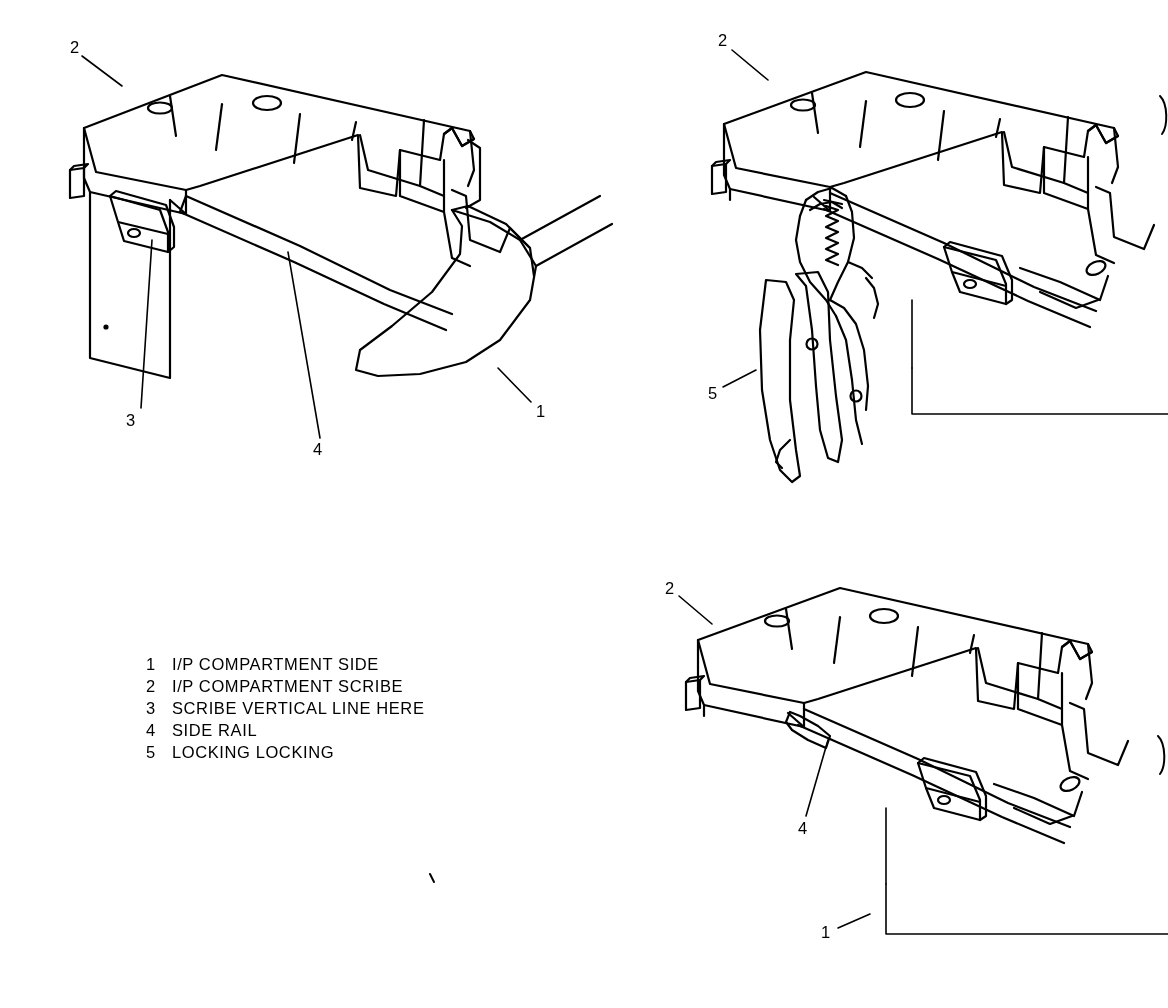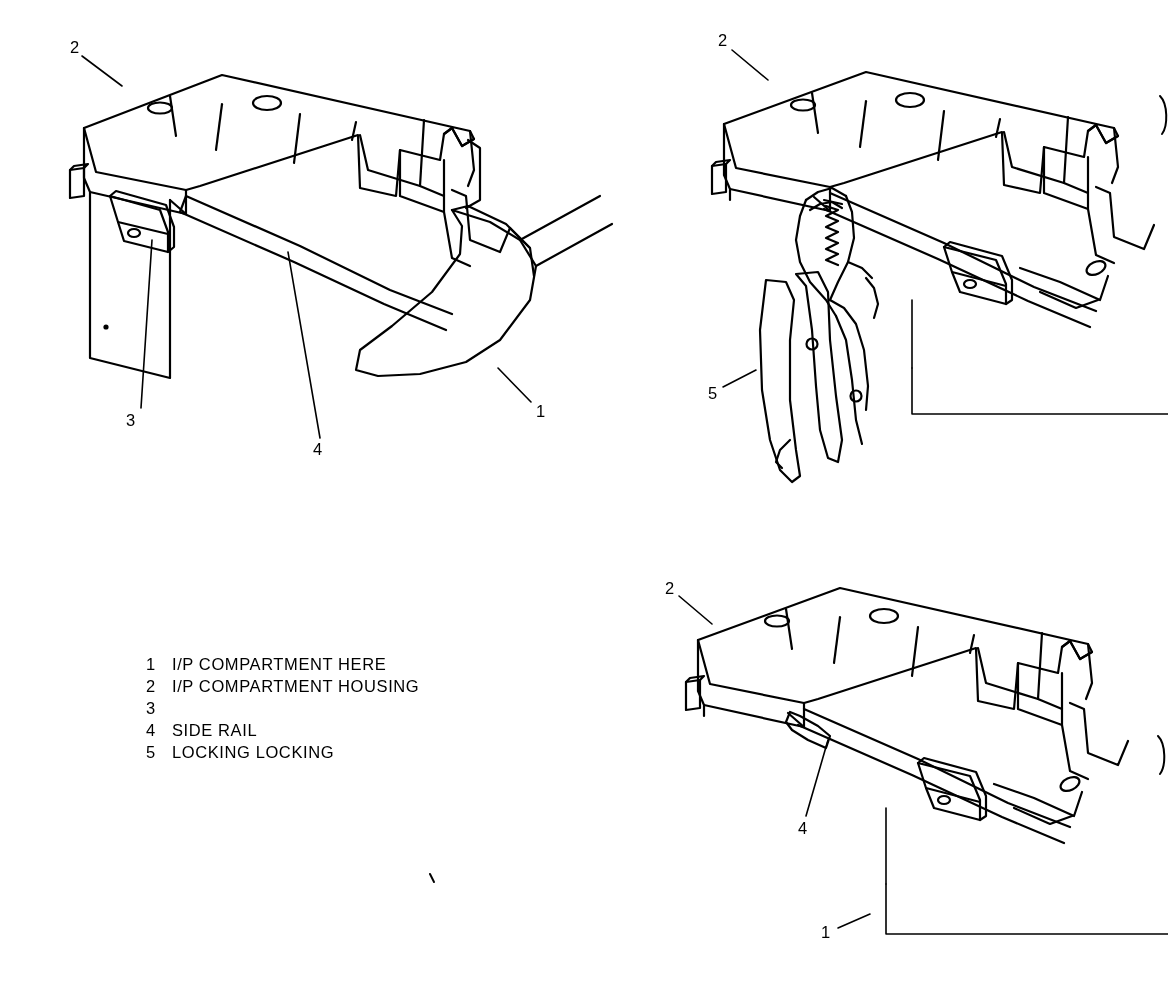--- a/index.html
+++ b/index.html
@@ -248,28 +248,29 @@
   <div class="callout" style="left:798px; top:819px;">
     <span>4</span>
   </div>
   <div class="callout" style="left:821px; top:923px;">
     <span>1</span>
   </div>
 
   <div class="legend">
     <div class="legend-row">
       <span class="legend-num">1</span>
-      <span class="legend-label">I/P COMPARTMENT HERE</span>
+      <span class="legend-label">I/P COMPARTMENT SIDE</span>
     </div>
     <div class="legend-row">
       <span class="legend-num">2</span>
-      <span class="legend-label">I/P COMPARTMENT HOUSING</span>
+      <span class="legend-label">I/P COMPARTMENT SCRIBE</span>
     </div>
     <div class="legend-row">
       <span class="legend-num">3</span>
+      <span class="legend-label">SCRIBE VERTICAL LINE HERE</span>
     </div>
     <div class="legend-row">
       <span class="legend-num">4</span>
       <span class="legend-label">SIDE RAIL</span>
     </div>
     <div class="legend-row">
       <span class="legend-num">5</span>
       <span class="legend-label">LOCKING LOCKING</span>
     </div>
   </div>

